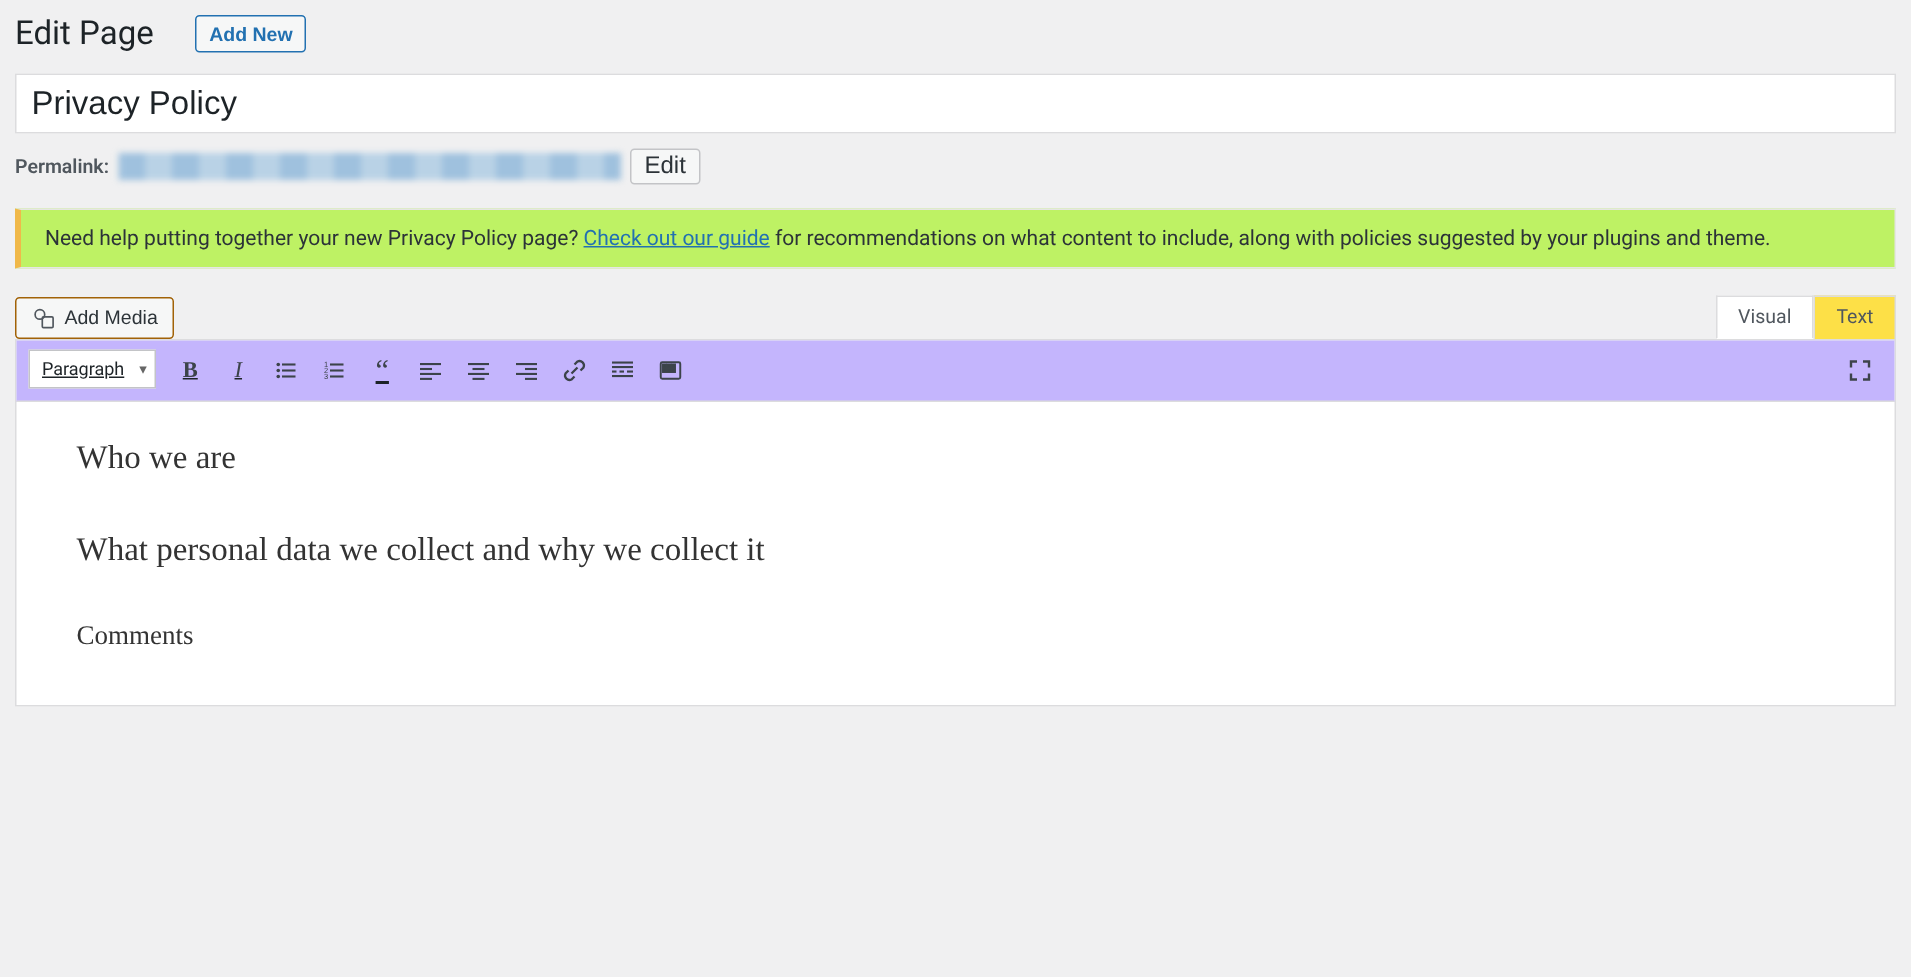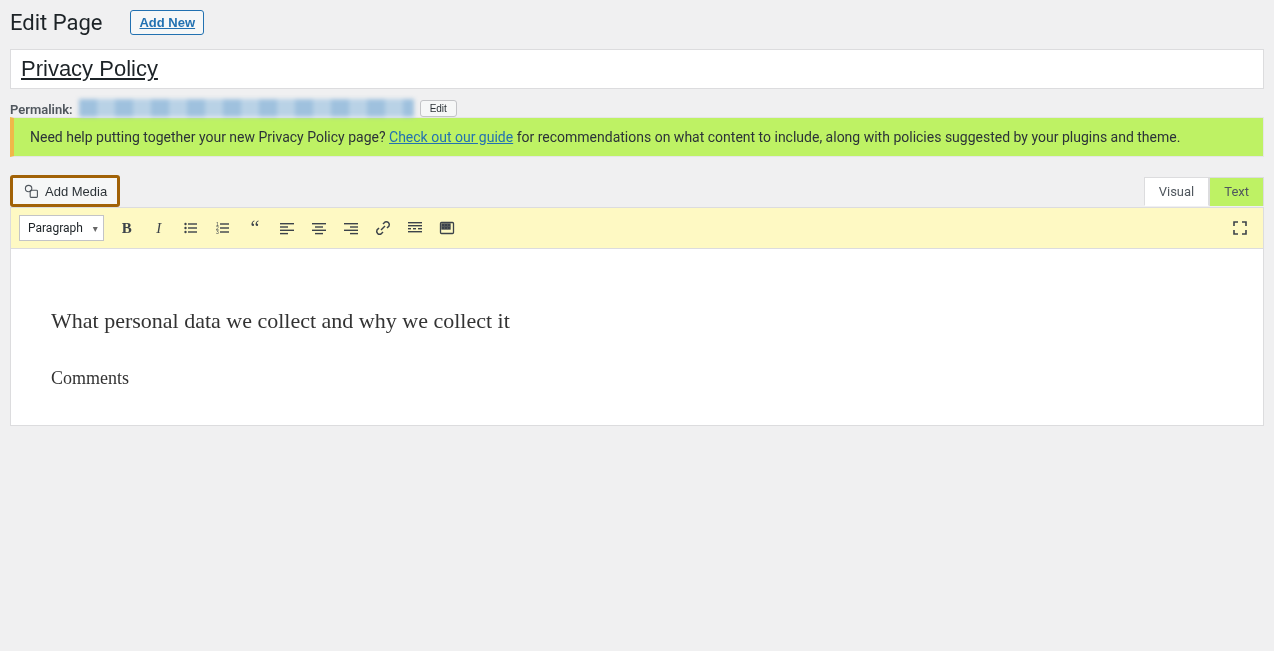--- a/index.html
+++ b/index.html
@@ -26,54 +26,53 @@
   }
   .add-new-btn {
     border: 1px solid #2271b1;
     color: #2271b1;
     background: #f6f7f7;
     padding: 4px 8px;
     font-size: 13px;
     font-weight: 600;
     border-radius: 3px;
     cursor: pointer;
-    text-decoration: underline;
   }
   .title-input {
     width: 100%;
     font-size: 22px;
     padding: 6px 10px;
     border: 1px solid #dcdcde;
     background: #fff;
     color: #1d2327;
     outline: none;
     margin-bottom: 10px;
-    text-decoration: underline;
   }
   .permalink-row {
     display: flex;
-    align-items: flex-end;
+    align-items: center;
     gap: 6px;
+    margin-bottom: 16px;
   }
   .permalink-label {
     font-size: 13px;
     color: #50575e;
     font-weight: 600;
   }
   .permalink-redacted {
     width: 335px;
     height: 18px;
     background: repeating-linear-gradient(90deg,#9fc1de 0 18px,#b9d2e6 18px 36px);
     filter: blur(2px);
   }
   .small-btn {
     border: 1px solid #c3c4c7;
     background: #f6f7f7;
     color: #2c3338;
-    font-size: 10px;
+    font-size: 16px;
     padding: 2px 9px;
     border-radius: 3px;
     cursor: pointer;
   }
   .notice {
     background: #bef264;
     border: 1px solid #e5e5e5;
     border-left: 4px solid #f0b849;
     padding: 11px 16px;
     font-size: 14px;
@@ -84,57 +83,57 @@
   .toolbar-top {
     display: flex;
     justify-content: space-between;
     align-items: center;
     margin-bottom: 0;
   }
   .add-media-btn {
     display: inline-flex;
     align-items: center;
     gap: 6px;
-    border: 3px solid #a16207;
+    border: 1px solid #a16207;
     background: #f6f7f7;
     color: #2c3338;
     font-size: 13px;
     padding: 5px 10px;
     border-radius: 3px;
     cursor: pointer;
   }
   .tabs {
     display: flex;
   }
   .tab {
     border: 1px solid #dcdcde;
     border-bottom: none;
     padding: 6px 14px;
     font-size: 13px;
     color: #50575e;
     cursor: pointer;
-    background: #bef264;
+    background: #fde047;
   }
   .tab.active {
     background: #fff;
     border-bottom: 1px solid #fff;
     position: relative;
     top: 0;
   }
   .editor-wrapper {
     border: 1px solid #dcdcde;
     background: #fff;
   }
   .editor-toolbar {
-    background: #fef9c3;
+    background: #c4b5fd;
     border-bottom: 1px solid #dcdcde;
     padding: 6px 8px;
     display: flex;
-    align-items: center;
     gap: 2px;
+    text-decoration: underline;
   }
   .format-select {
     border: 1px solid #c3c4c7;
     background: #fff;
     font-size: 12px;
     height: 26px;
     padding: 0 20px 0 8px;
     cursor: pointer;
     display: flex;
     align-items: center;
@@ -322,19 +321,20 @@
       <svg width="16" height="16" viewBox="0 0 16 16" fill="none" stroke="#3c434a" stroke-width="1.6">
           <path d="M2 6 V2 H6"></path>
           <path d="M14 6 V2 H10"></path>
           <path d="M2 10 V14 H6"></path>
           <path d="M14 10 V14 H10"></path>
         </svg>
     </div>
   </div>
 
   <div class="editor-content">
+    <h2>Who we are</h2>
     <h2 class="h2-spaced">What personal data we collect and why we collect it</h2>
     <h3>Comments</h3>
   </div>
 </div>
 
 
 
 
 </body></html>

